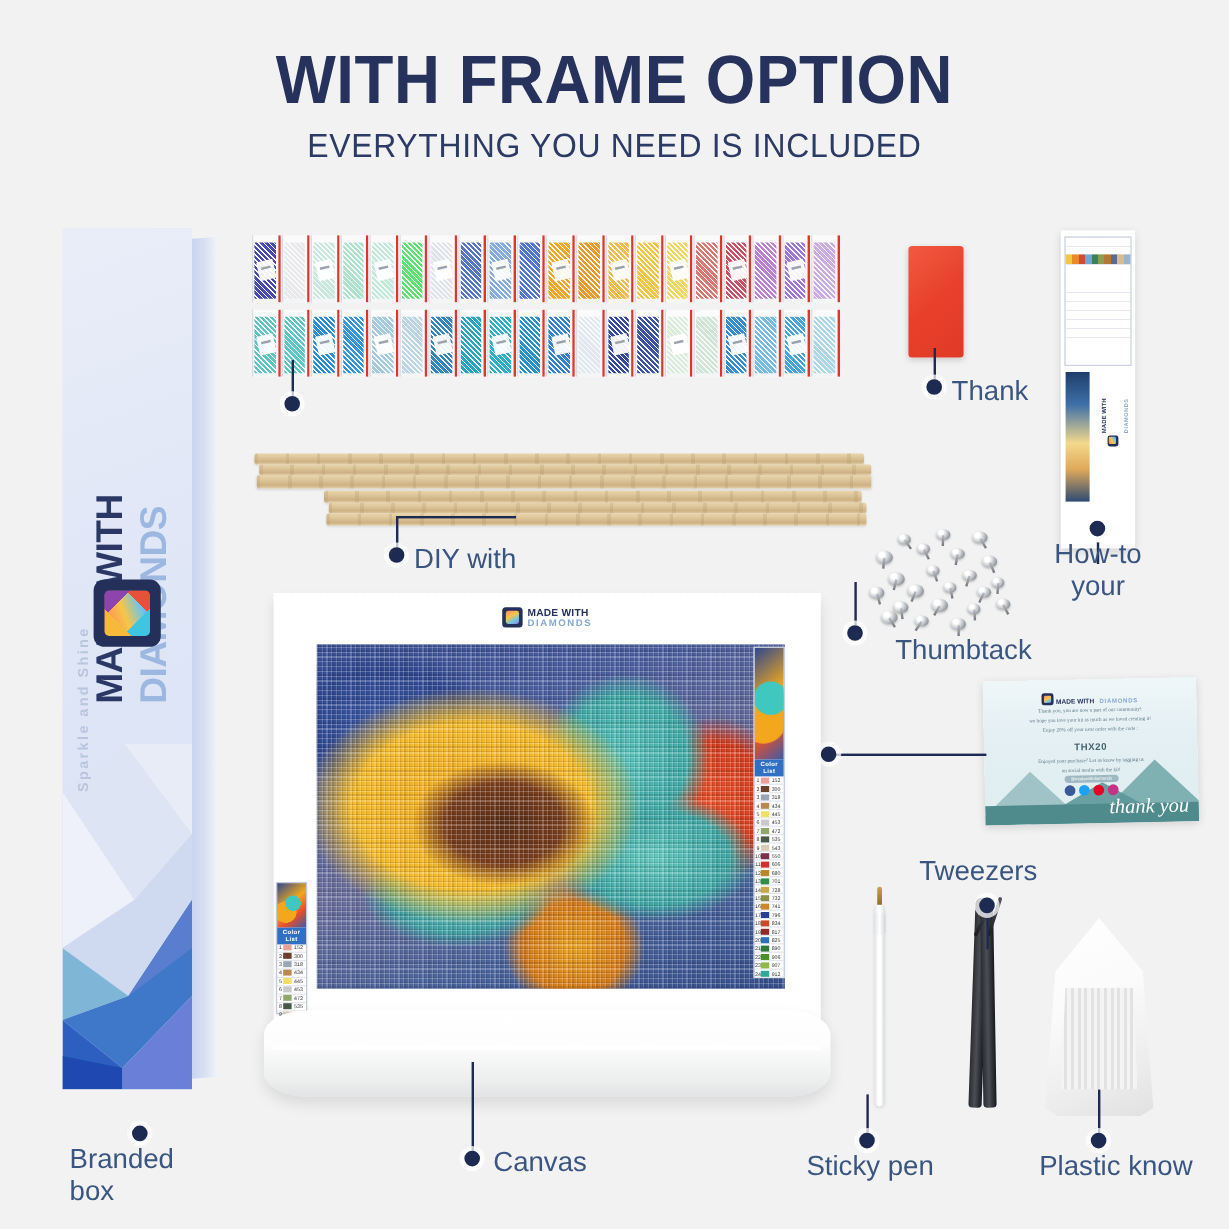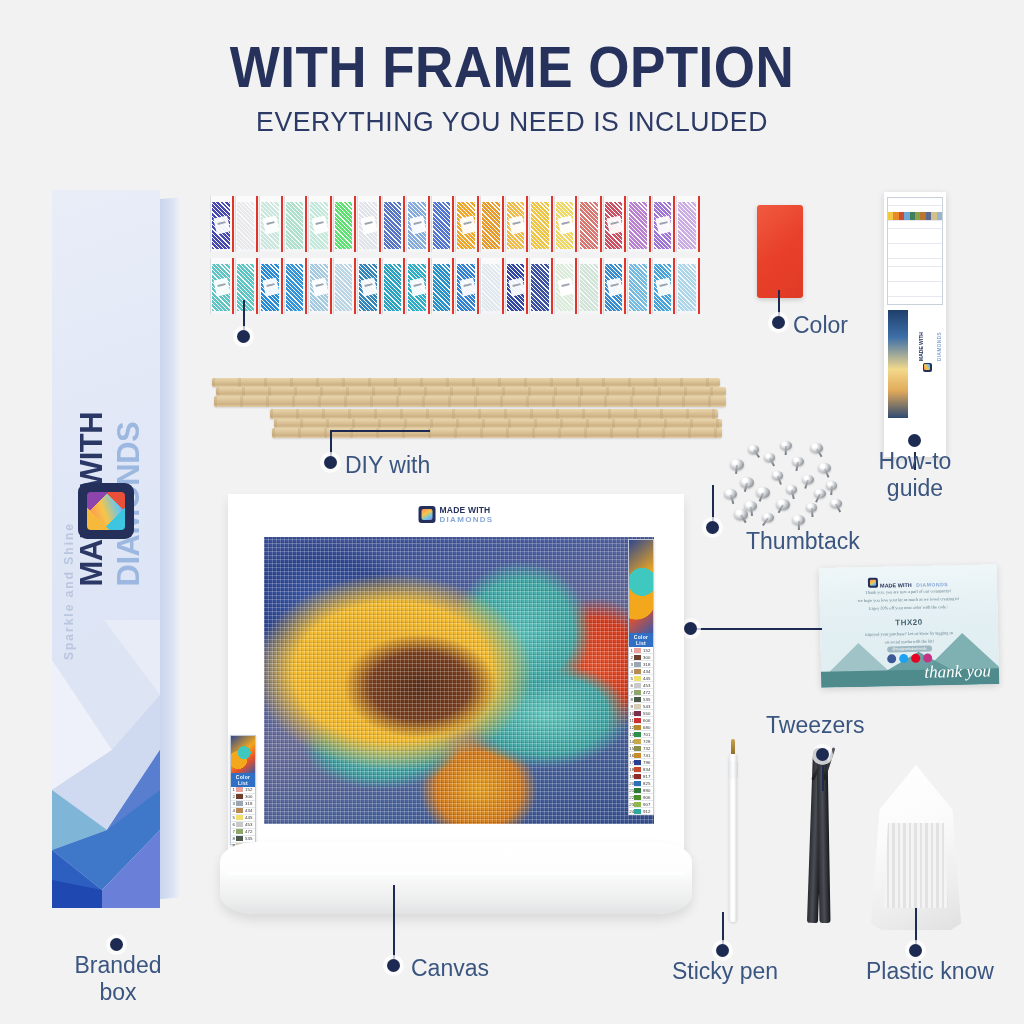--- a/index.html
+++ b/index.html
@@ -338,21 +338,21 @@
         <span class="bd">DIAMONDS</span>
       </div>
       <div class="box-logo">
           <span class="gem"></span>
         </div>
       <div class="box-tagline">Sparkle and Shine</div>
     </div>
     <div class="box-side"></div>
   </div>
   <div class="dot" style="left:110px; top:938px;"></div>
-  <div class="callout lg" style="left:58px; top:952px; width:120px; text-align:center;">Branded
+  <div class="callout lg" style="left:58px; top:952px; width:120px; text-align:left;">Branded
 box</div>
 
   <div class="bag-row" id="bag-row-1" style="left:210px; top:196px; width:490px; height:56px;">
       <div class="bag" style="width: 5%;">
         <div class="fill" style="background: repeating-linear-gradient(45deg, rgb(63, 63, 174) 0px, rgb(63, 63, 174) 2px, rgba(255, 255, 255, 0.35) 2px, rgba(255, 255, 255, 0.35) 3px);"></div>
         <div class="lbl">
           <i></i>
         </div>
       </div>
       <div class="bag" style="width: 5%;">
@@ -532,41 +532,41 @@
         <div class="fill" style="background: repeating-linear-gradient(45deg, rgb(168, 212, 232) 0px, rgb(168, 212, 232) 2px, rgba(255, 255, 255, 0.35) 2px, rgba(255, 255, 255, 0.35) 3px);"></div>
       </div>
     </div>
 
   <div class="leader v" style="left:243px; top:300px; height:30px;"></div>
   <div class="dot" style="left:237px; top:330px;"></div>
 
   <div id="glue"></div>
   <div class="leader v" style="left:778px; top:290px; height:28px;"></div>
   <div class="dot" style="left:772px; top:316px;"></div>
-  <div class="callout lg" style="left:793px; top:312px;">Color</div>
+  <div class="callout lg" style="left:793px; top:312px;">Thank</div>
 
   <div id="howto">
     <div class="tbl">
       <div class="swatches"></div>
     </div>
     <div class="photo"></div>
     <div class="glogo">
       <span class="m">
           <i></i>
         </span>
       <span>
         <span class="g1">MADE WITH</span>
         <span class="g2">DIAMONDS</span>
       </span>
     </div>
   </div>
   <div class="leader v" style="left:914px; top:452px; height:18px;"></div>
   <div class="dot" style="left:908px; top:434px;"></div>
   <div class="callout lg" style="left:860px; top:448px; width:110px; text-align:center;">How-to
-guide</div>
+your</div>
 
   <div id="diy-frame">
     <div class="stick" style="left:0px;  top:6px;  width:508px; height:9px;">
         <span class="grain"></span>
       </div>
     <div class="stick" style="left:4px;  top:15px; width:510px; height:9px;">
         <span class="grain"></span>
       </div>
     <div class="stick" style="left:2px;  top:24px; width:512px; height:11px;">
         <span class="grain"></span>

